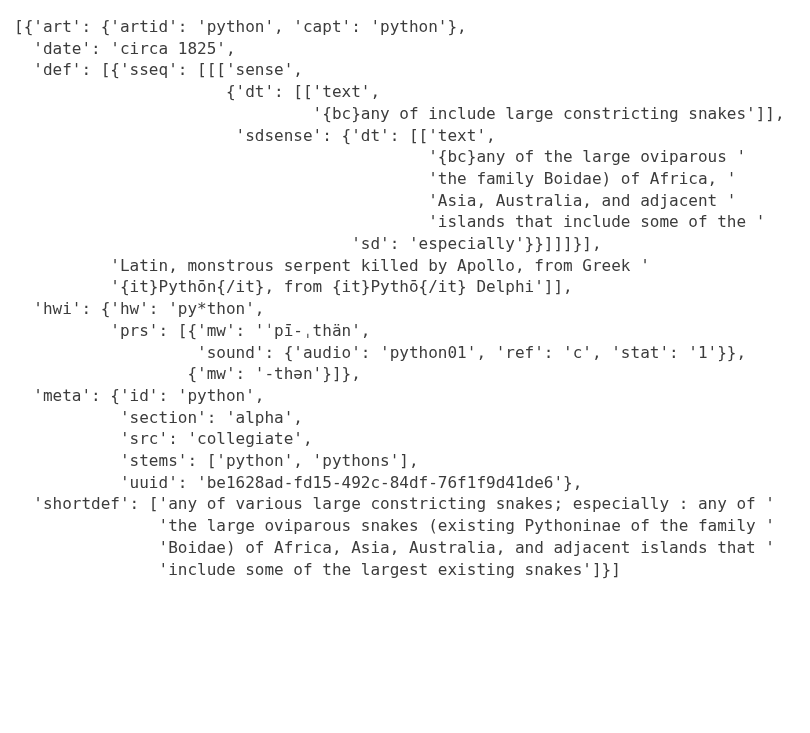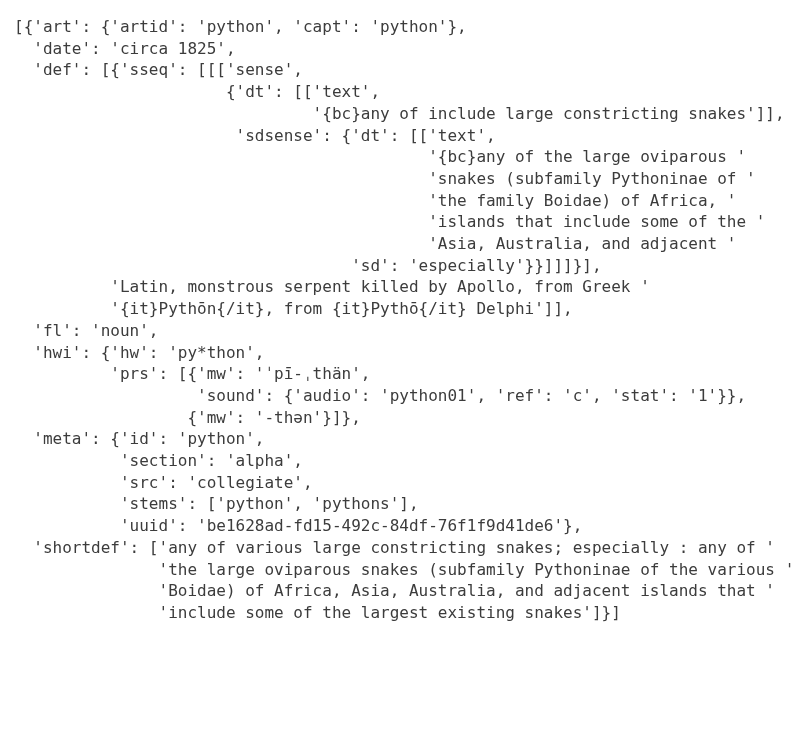--- a/index.html
+++ b/index.html
@@ -33,35 +33,33 @@
 
 <div class="screen">
   <div class="code">
     <div class="ln">[{'art': {'artid': 'python', 'capt': 'python'},</div>
     <div class="ln">  'date': 'circa 1825',</div>
     <div class="ln">  'def': [{'sseq': [[['sense',</div>
     <div class="ln">                      {'dt': [['text',</div>
     <div class="ln">                               '{bc}any of include large constricting snakes']],</div>
     <div class="ln">                       'sdsense': {'dt': [['text',</div>
     <div class="ln">                                           '{bc}any of the large oviparous '</div>
-    <div class="ln">                                           'snakes (subfamily Pythoninae of '</div>
     <div class="ln">                                           'the family Boidae) of Africa, '</div>
+    <div class="ln">                                           'Asia, Australia, and adjacent '</div>
     <div class="ln">                                           'islands that include some of the '</div>
-    <div class="ln">                                           'Asia, Australia, and adjacent '</div>
     <div class="ln">                                   'sd': 'especially'}}]]]}],</div>
     <div class="ln">          'Latin, monstrous serpent killed by Apollo, from Greek '</div>
     <div class="ln">          '{it}Pythōn{/it}, from {it}Pythō{/it} Delphi']],</div>
-    <div class="ln">  'fl': 'noun',</div>
     <div class="ln">  'hwi': {'hw': 'py*thon',</div>
     <div class="ln">          'prs': [{'mw': 'ˈpī-ˌthän',</div>
     <div class="ln">                   'sound': {'audio': 'python01', 'ref': 'c', 'stat': '1'}},</div>
     <div class="ln">                  {'mw': '-thən'}]},</div>
     <div class="ln">  'meta': {'id': 'python',</div>
     <div class="ln">           'section': 'alpha',</div>
     <div class="ln">           'src': 'collegiate',</div>
     <div class="ln">           'stems': ['python', 'pythons'],</div>
     <div class="ln">           'uuid': 'be1628ad-fd15-492c-84df-76f1f9d41de6'},</div>
     <div class="ln">  'shortdef': ['any of various large constricting snakes; especially : any of '</div>
-    <div class="ln">               'the large oviparous snakes (subfamily Pythoninae of the various '</div>
+    <div class="ln">               'the large oviparous snakes (existing Pythoninae of the family '</div>
     <div class="ln">               'Boidae) of Africa, Asia, Australia, and adjacent islands that '</div>
     <div class="ln">               'include some of the largest existing snakes']}]</div>
   </div>
 </div>
 
 </body></html>

